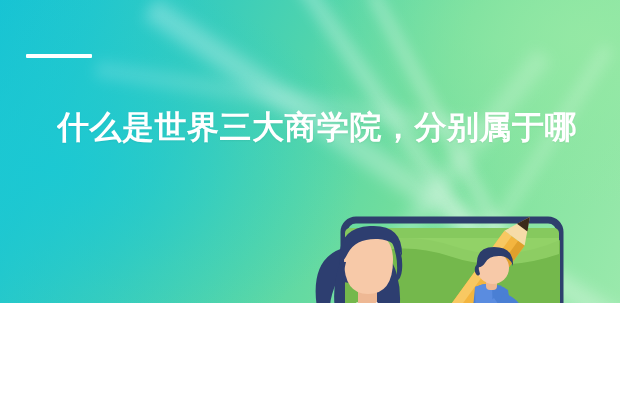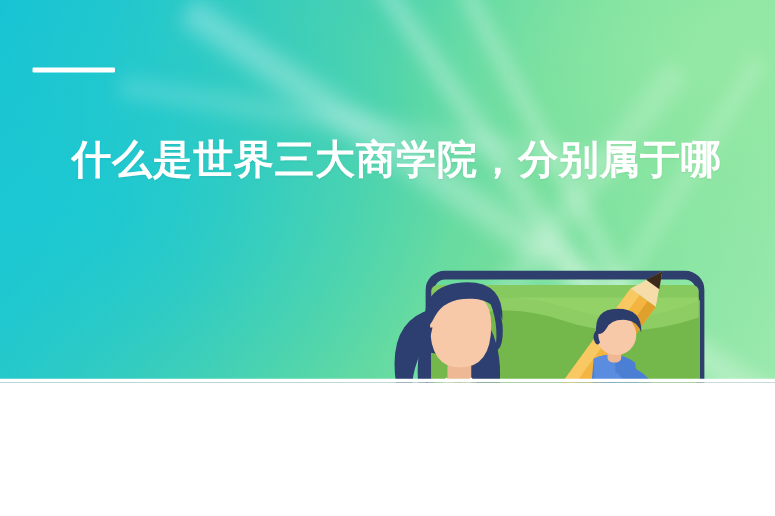--- a/index.html
+++ b/index.html
@@ -10,21 +10,21 @@
   }
   body {
     font-family: "Liberation Sans", "DejaVu Sans", sans-serif;
   }
 
   .banner {
     position: relative;
     width: 620px;
     height: 306px;
     overflow: hidden;
-    background: #0c4a6e;
+    background: #4d7c0f;
   }
 
   
   .bg-gradient {
     position: absolute;
     inset: 0;
     background: linear-gradient(113deg,
         #17c3d4 0%,
         #22c7cd 13%,
         #3acdbb 30%,

